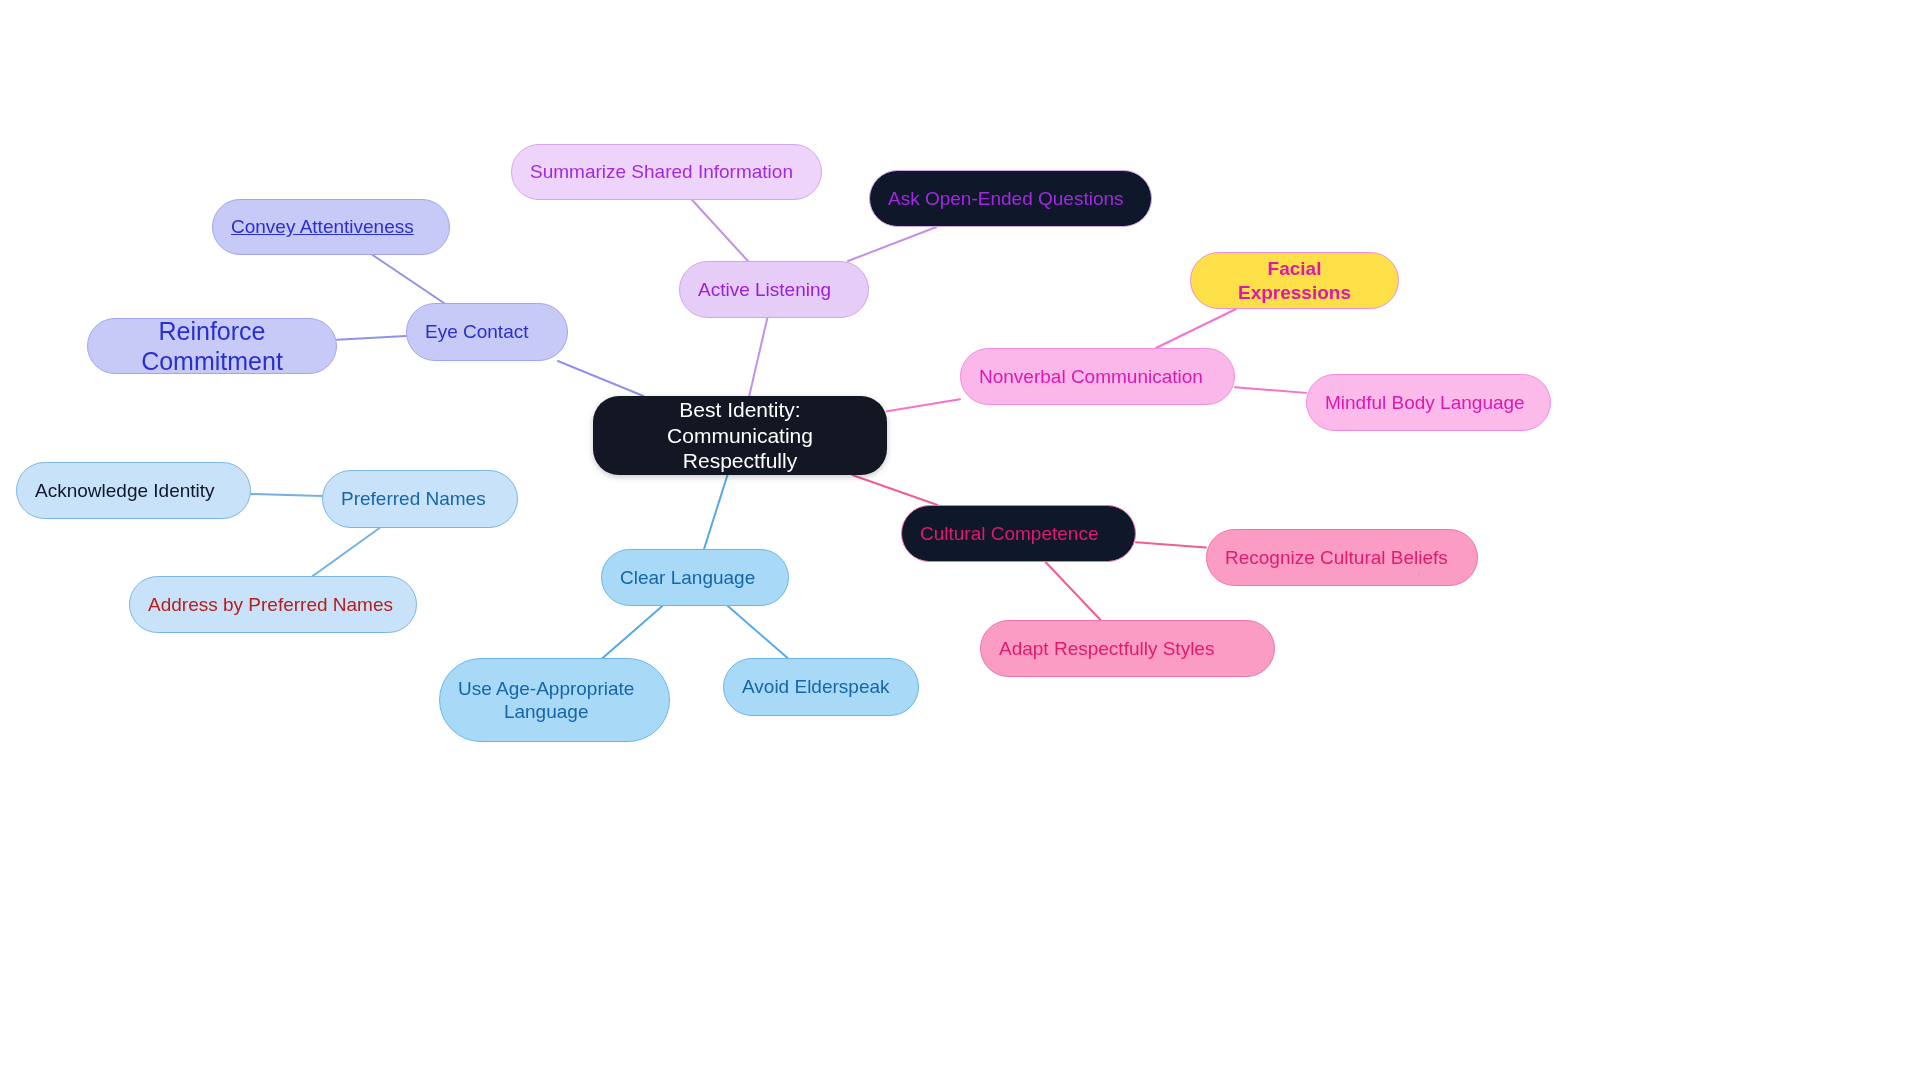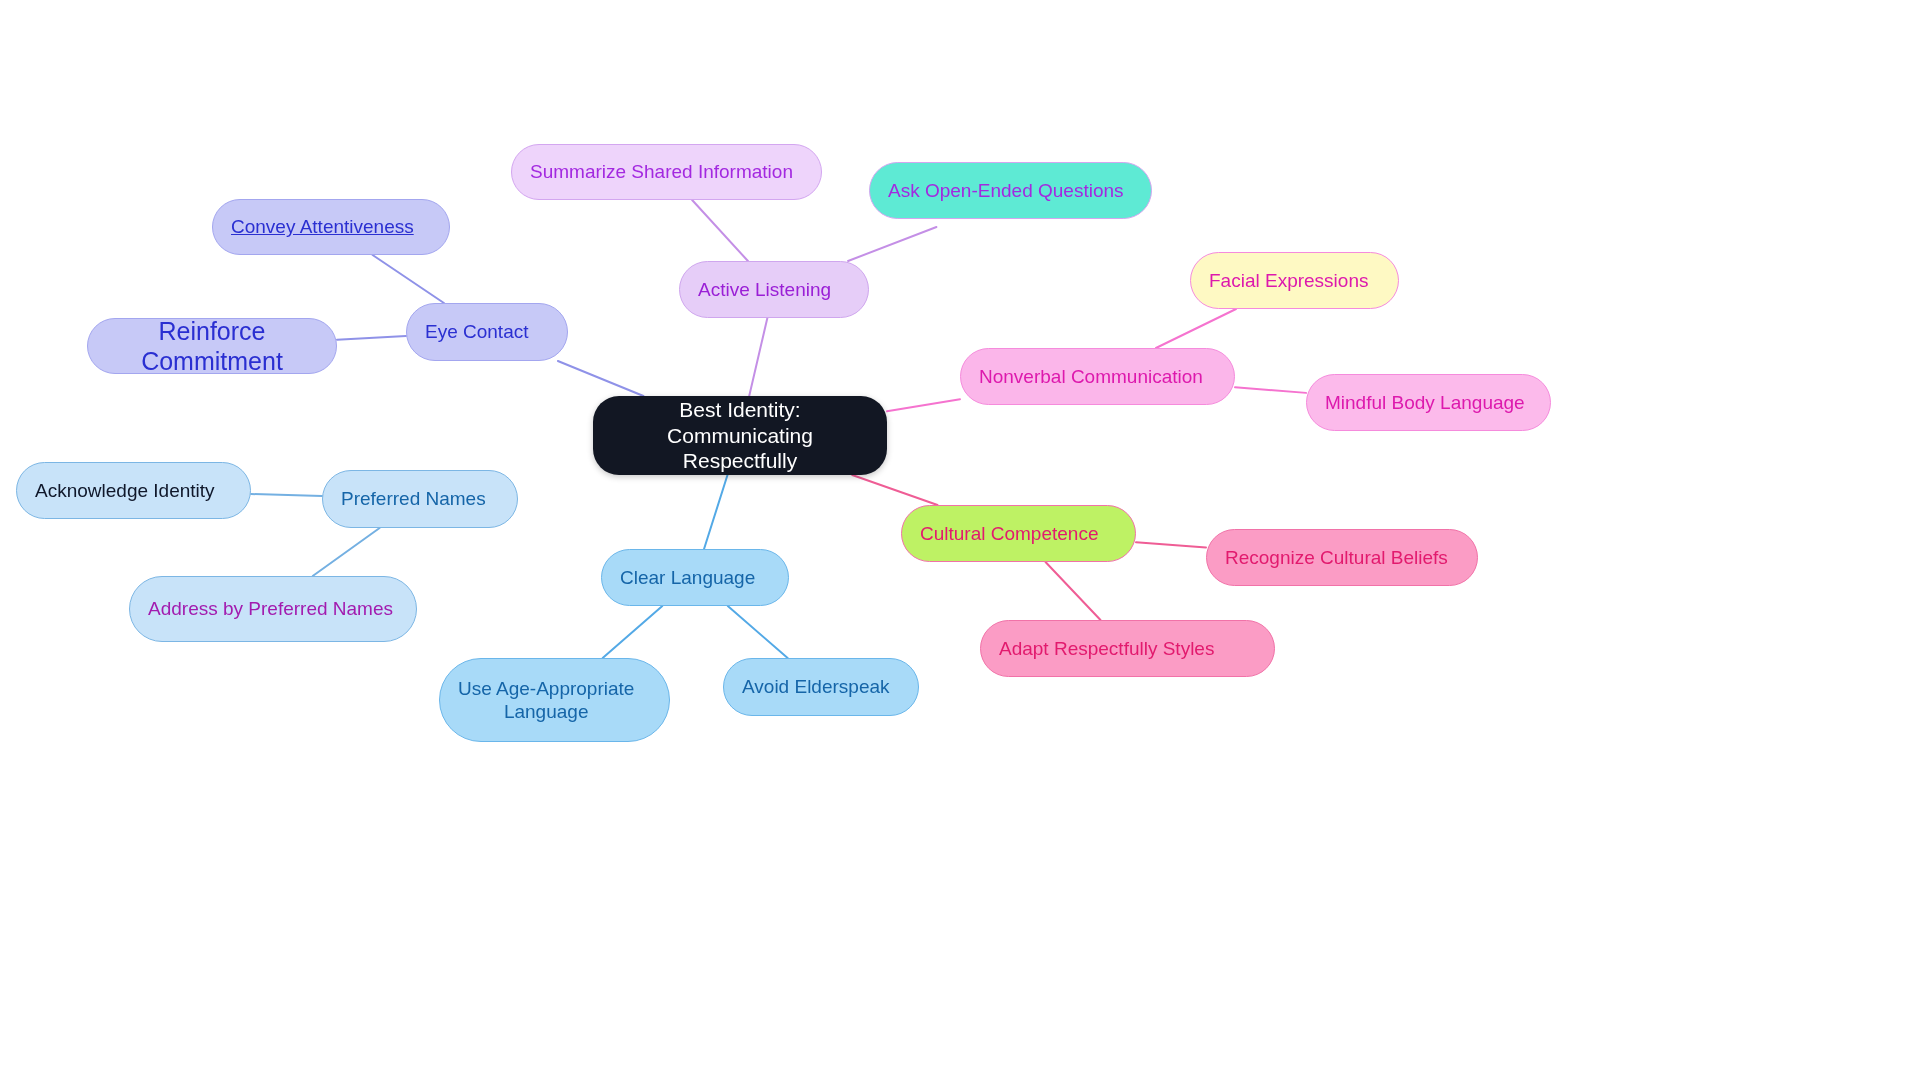--- a/index.html
+++ b/index.html
@@ -68,28 +68,28 @@
       <path d="M 379.5924170616114 528 L 312.71090047393363 576" stroke="#74b0e2" stroke-width="2" fill="none" stroke-linecap="round"></path>
     </svg>
   <div id="nodes">
       <div class="node root" style="left: 593px; top: 396px; width: 294px; height: 79px; background: rgb(18, 23, 35); color: rgb(255, 255, 255); border-color: rgb(18, 23, 35); font-size: 21px;"><span>Best Identity:
 Communicating Respectfully</span></div>
       <div class="node" style="left: 406px; top: 303px; width: 162px; height: 58px; background: rgb(199, 201, 247); color: rgb(42, 47, 209); border-color: rgb(163, 166, 239); font-size: 19px;"><span>Eye Contact</span></div>
       <div class="node" style="left: 212px; top: 199px; width: 238px; height: 56px; background: rgb(199, 201, 247); color: rgb(42, 47, 209); border-color: rgb(163, 166, 239); font-size: 19px; text-decoration: underline;"><span>Convey Attentiveness</span></div>
       <div class="node" style="left: 87px; top: 318px; width: 250px; height: 56px; background: rgb(199, 201, 247); color: rgb(42, 47, 209); border-color: rgb(163, 166, 239); font-size: 25px;"><span>Reinforce Commitment</span></div>
       <div class="node" style="left: 679px; top: 261px; width: 190px; height: 57px; background: rgb(230, 205, 248); color: rgb(154, 31, 214); border-color: rgb(207, 166, 238); font-size: 19px;"><span>Active Listening</span></div>
       <div class="node" style="left: 511px; top: 144px; width: 311px; height: 56px; background: rgb(238, 212, 251); color: rgb(163, 41, 224); border-color: rgb(211, 166, 240); font-size: 19px;"><span>Summarize Shared Information</span></div>
-      <div class="node" style="left: 869px; top: 162px; width: 283px; height: 57px; background: #5eead4; color: rgb(163, 41, 224); border-color: rgb(211, 166, 240); font-size: 19px;"><span>Ask Open-Ended Questions</span></div>
+      <div class="node" style="left: 869px; top: 170px; width: 283px; height: 57px; background: #0f172a; color: rgb(163, 41, 224); border-color: rgb(211, 166, 240); font-size: 19px;"><span>Ask Open-Ended Questions</span></div>
       <div class="node" style="left: 960px; top: 348px; width: 275px; height: 57px; background: rgb(251, 182, 234); color: rgb(221, 25, 173); border-color: rgb(245, 139, 220); font-size: 19px;"><span>Nonverbal Communication</span></div>
-      <div class="node" style="left: 1190px; top: 252px; width: 209px; height: 57px; background: #fef9c3; color: rgb(221, 25, 173); border-color: rgb(245, 139, 220); font-size: 19px;"><span>Facial Expressions</span></div>
+      <div class="node" style="left: 1190px; top: 252px; width: 209px; height: 57px; background: #fde047; color: rgb(221, 25, 173); border-color: rgb(245, 139, 220); font-size: 19px; font-weight: bold;"><span>Facial Expressions</span></div>
       <div class="node" style="left: 1306px; top: 374px; width: 245px; height: 57px; background: rgb(252, 186, 235); color: rgb(221, 25, 173); border-color: rgb(245, 139, 220); font-size: 19px;"><span>Mindful Body Language</span></div>
-      <div class="node" style="left: 901px; top: 505px; width: 235px; height: 57px; background: #bef264; color: rgb(226, 26, 110); border-color: rgb(241, 114, 168); font-size: 19px;"><span>Cultural Competence</span></div>
+      <div class="node" style="left: 901px; top: 505px; width: 235px; height: 57px; background: #0f172a; color: rgb(226, 26, 110); border-color: rgb(241, 114, 168); font-size: 19px;"><span>Cultural Competence</span></div>
       <div class="node" style="left: 1206px; top: 529px; width: 272px; height: 57px; background: rgb(251, 156, 197); color: rgb(226, 26, 110); border-color: rgb(241, 114, 168); font-size: 19px;"><span>Recognize Cultural Beliefs</span></div>
       <div class="node" style="left: 980px; top: 620px; width: 295px; height: 57px; background: rgb(251, 156, 197); color: rgb(226, 26, 110); border-color: rgb(241, 114, 168); font-size: 19px;"><span>Adapt Respectfully Styles</span></div>
       <div class="node" style="left: 601px; top: 549px; width: 188px; height: 57px; background: rgb(168, 218, 248); color: rgb(21, 101, 168); border-color: rgb(106, 182, 234); font-size: 19px;"><span>Clear Language</span></div>
       <div class="node" style="left: 439px; top: 658px; width: 231px; height: 84px; background: rgb(168, 218, 248); color: rgb(21, 101, 168); border-color: rgb(106, 182, 234); font-size: 19px;"><span>Use Age-Appropriate
 Language</span></div>
       <div class="node" style="left: 723px; top: 658px; width: 196px; height: 58px; background: rgb(168, 218, 248); color: rgb(21, 101, 168); border-color: rgb(106, 182, 234); font-size: 19px;"><span>Avoid Elderspeak</span></div>
       <div class="node" style="left: 322px; top: 470px; width: 196px; height: 58px; background: rgb(200, 227, 249); color: rgb(21, 101, 168); border-color: rgb(124, 182, 228); font-size: 19px;"><span>Preferred Names</span></div>
       <div class="node" style="left: 16px; top: 462px; width: 235px; height: 57px; background: rgb(200, 227, 249); color: #0f172a; border-color: rgb(124, 182, 228); font-size: 19px;"><span>Acknowledge Identity</span></div>
-      <div class="node" style="left: 129px; top: 576px; width: 288px; height: 66px; background: rgb(200, 227, 249); color: #a21caf; border-color: rgb(124, 182, 228); font-size: 19px;"><span>Address by Preferred Names</span></div>
+      <div class="node" style="left: 129px; top: 576px; width: 288px; height: 57px; background: rgb(200, 227, 249); color: #b91c1c; border-color: rgb(124, 182, 228); font-size: 19px;"><span>Address by Preferred Names</span></div>
     </div>
 </div>
 
 </body></html>

